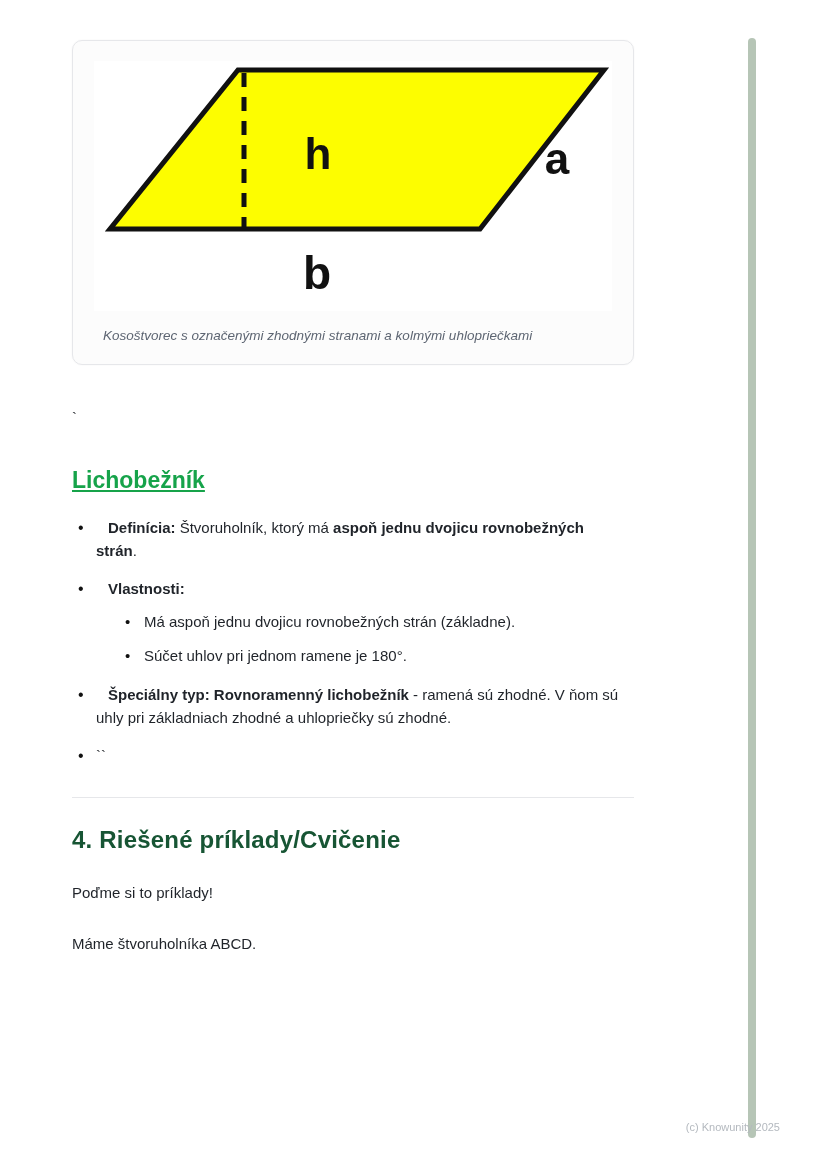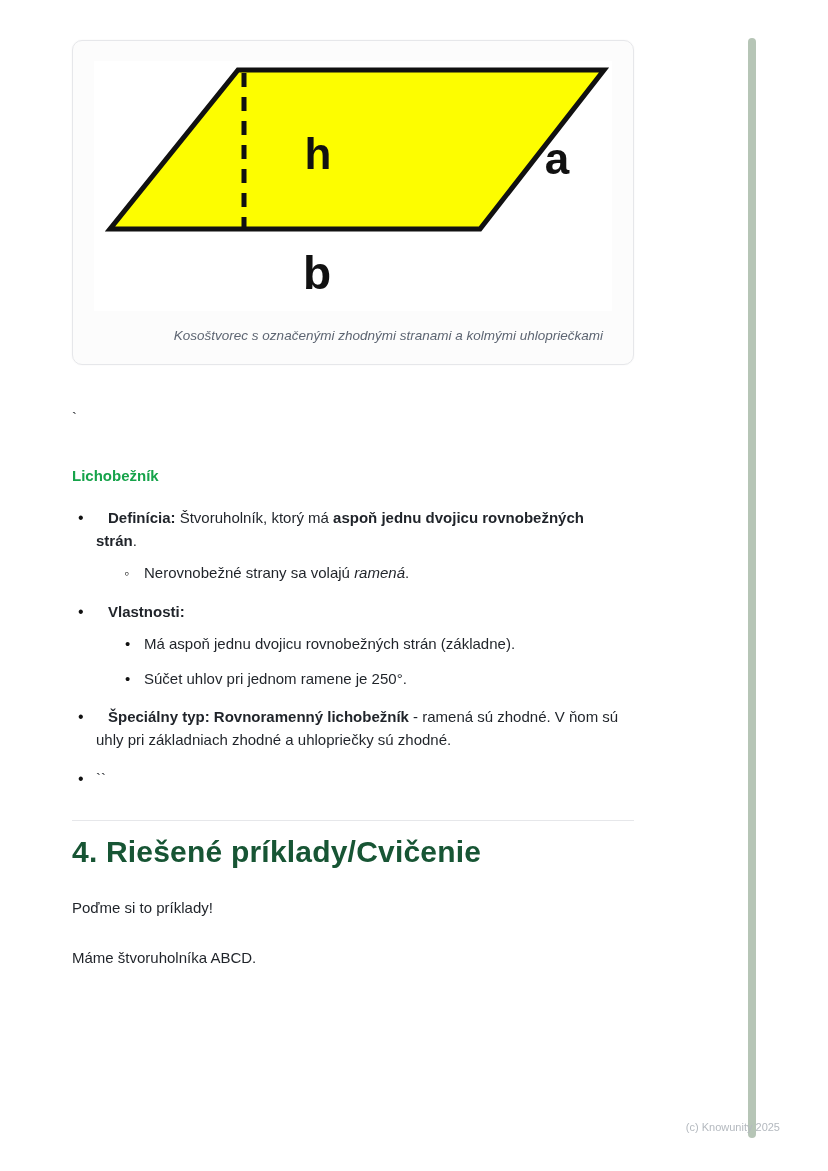--- a/index.html
+++ b/index.html
@@ -29,27 +29,27 @@
   }
   .figure-image{
     width:518px;height:250px;margin:0 auto;background:#ffffff;
   }
   .figure-image svg{display:block;width:518px;height:250px;}
   .parallelogram{fill:var(--yellow);stroke:#111;stroke-width:5;stroke-linejoin:miter;}
   .height-line{stroke:#111;stroke-width:5;stroke-dasharray:14 10;fill:none;}
   .shape-label{font-family:"Liberation Sans",sans-serif;font-weight:bold;fill:#111;font-size:44px;}
   .shape-label.b{font-size:46px;}
   figcaption{
-    margin-top:16px;text-align:right;font-style:italic;
+    margin-top:16px;text-align:left;font-style:italic;
     font-size:13.5px;color:#5d6572;padding:0 30px;line-height:1.4;
   }
   
   .stray-tick{margin-top:44px;font-size:15px;color:#1f2329;min-height:18px;}
   h2.green-heading{
-    margin:40px 0 0;font-size:15px;font-weight:bold;color:var(--accent-green);
+    margin:40px 0 0;font-size:23px;font-weight:bold;color:var(--accent-green);text-decoration:underline;
   }
   ul{list-style:none;margin:0;padding:0;}
   ul.lvl1{margin-top:22px;}
   ul.lvl1>li{position:relative;padding-left:24px;margin-bottom:15px;font-size:15px;line-height:1.55;}
   ul.lvl1>li::before{
     content:"\2022";position:absolute;left:6px;top:0;font-size:16px;color:#111;
   }
   ul.lvl2{margin:10px 0 4px 26px;}
   ul.lvl2>li{position:relative;padding-left:22px;margin-bottom:12px;font-size:15px;line-height:1.5;}
   ul.lvl2.circles>li::before{
@@ -58,21 +58,21 @@
   ul.lvl2.discs>li::before{
     content:"\2022";position:absolute;left:3px;top:0;font-size:15px;color:#111;
   }
   ul.lvl1 p{margin:12px;display:inline;}
   strong{font-weight:bold;}
   em{font-style:italic;}
   hr.divider{
     border:none;border-top:1px solid #e6e7ea;margin:30px 0 0;
   }
   h1.big-heading{
-    margin:14px 0 0;font-size:30px;font-weight:bold;color:var(--heading-dark-green);
+    margin:28px 0 0;font-size:24px;font-weight:bold;color:var(--heading-dark-green);
     letter-spacing:0.2px;
   }
   p.body-text{margin:28px 0 0;font-size:15px;line-height:1.5;}
   p.body-text.bold{font-weight:bold;}
   ul.lvl1.bottom{margin-top:24px;}
   
   .side-bar{
     position:absolute;left:748px;top:38px;width:8px;height:1100px;
     background:var(--bar-green);border-radius:4px;z-index:1;
   }
@@ -100,28 +100,27 @@
   </figure>
 
   <div class="stray-tick">`</div>
 
   <h2 class="green-heading">Lichobežník</h2>
 
   <ul class="lvl1">
     <li>
       <p><strong>Definícia:</strong><span> Štvoruholník, ktorý má </span><strong>aspoň jednu dvojicu rovnobežných strán</strong><span>.</span></p>
       <ul class="lvl2 circles">
-        <li><span>Nerovnobežné strany sa volajú </span><em>ramená</em><span>.</span></li>
       </ul>
     </li>
     <li>
       <p><strong>Vlastnosti:</strong></p>
       <ul class="lvl2 discs">
         <li>Má aspoň jednu dvojicu rovnobežných strán (základne).</li>
-        <li>Súčet uhlov pri jednom ramene je 250°.</li>
+        <li>Súčet uhlov pri jednom ramene je 180°.</li>
       </ul>
     </li>
     <li>
       <p><strong>Špeciálny typ: Rovnoramenný lichobežník</strong><span> - ramená sú zhodné. V ňom sú uhly pri základniach zhodné a uhlopriečky sú zhodné.</span></p>
     </li>
     <li><span>``</span></li>
   </ul>
 
   <hr class="divider">
 

